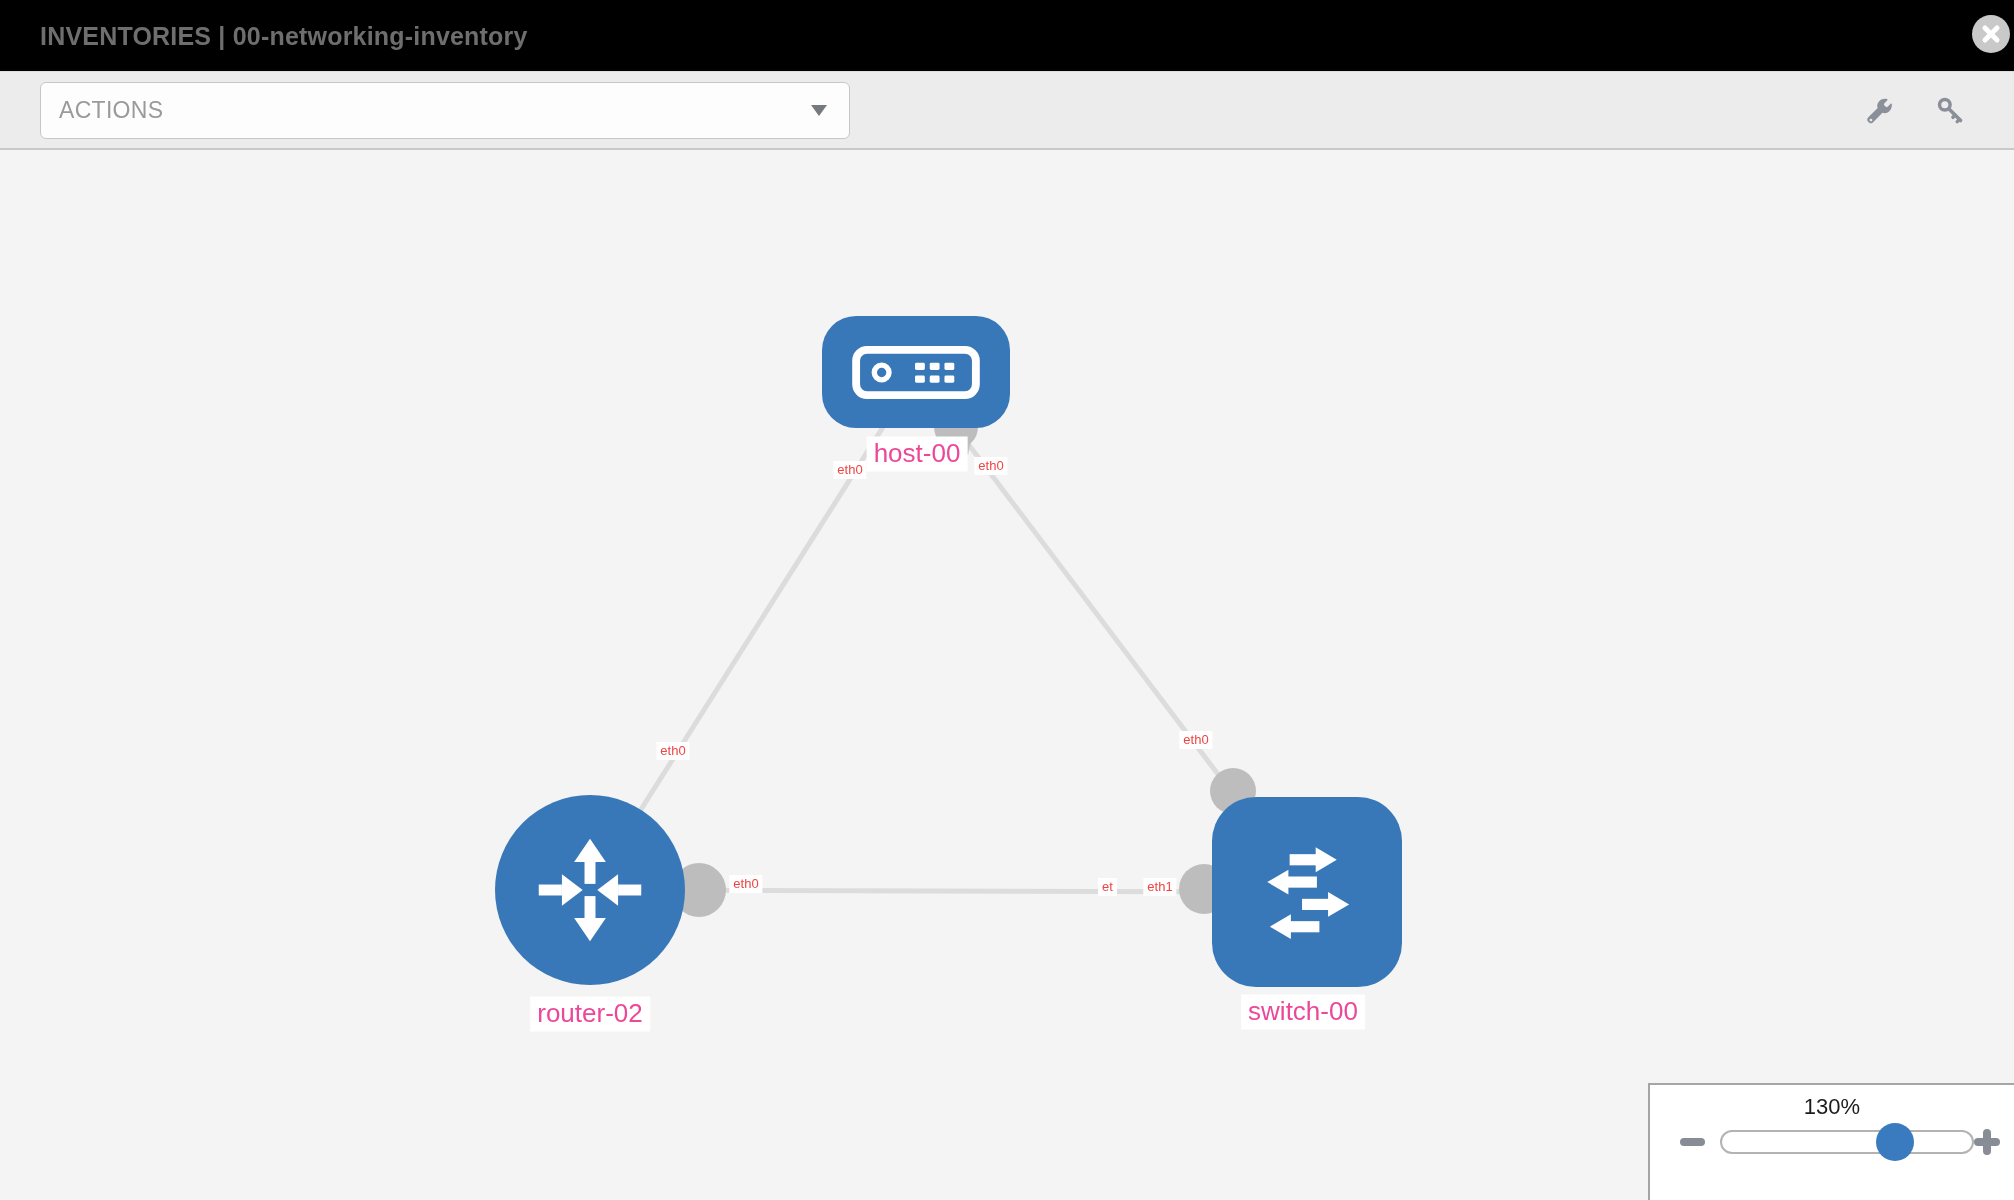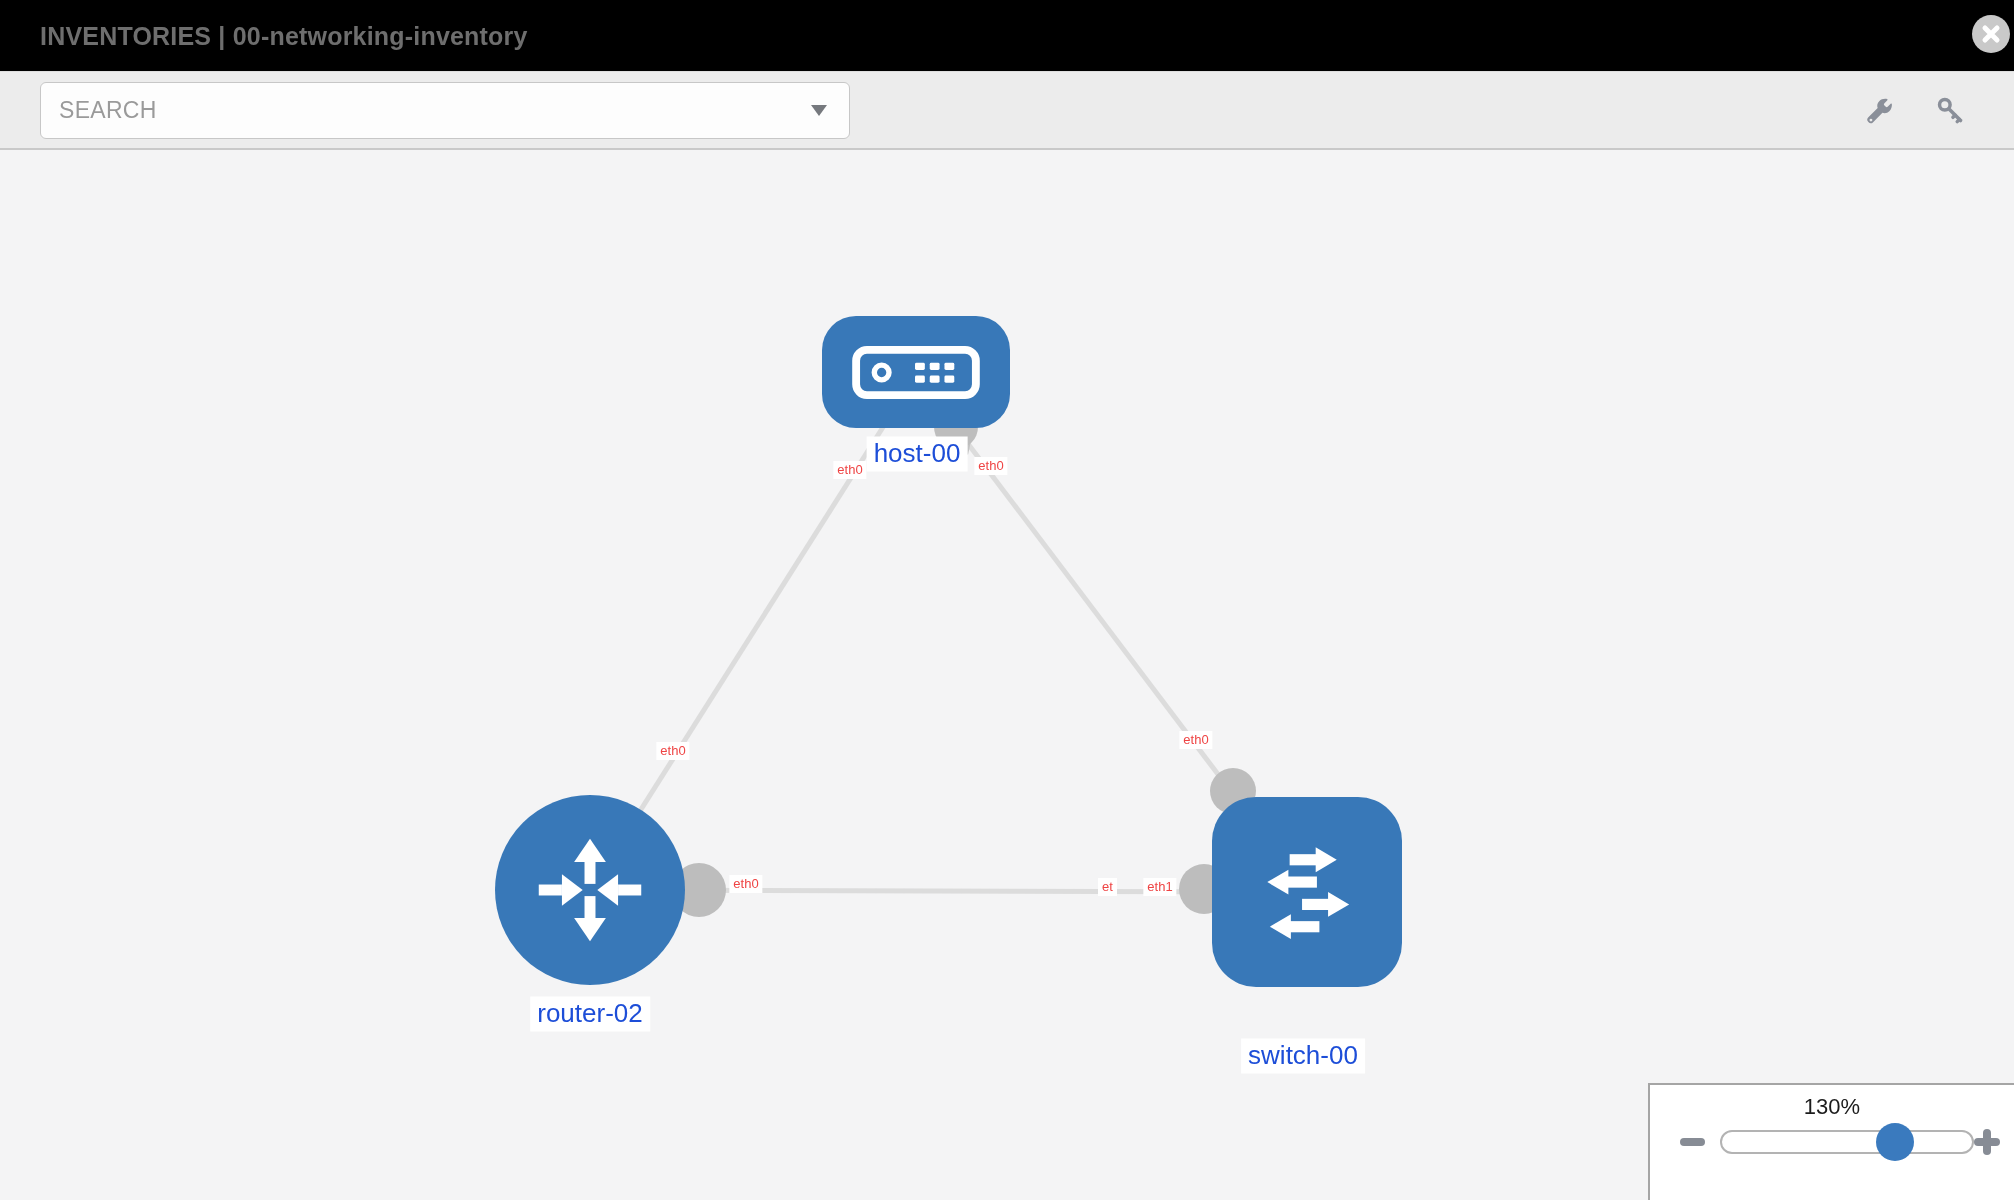--- a/index.html
+++ b/index.html
@@ -49,21 +49,21 @@
   }
   .links-layer{ position:absolute; left:0; top:0; z-index:1; }
   .node{ position:absolute; z-index:3; background:#3878b8;
     display:flex; align-items:center; justify-content:center; cursor:pointer; }
   .node-host{ left:822px; top:166px; width:188px; height:112px; border-radius:34px; }
   .node-router{ left:495px; top:645px; width:190px; height:190px; border-radius:50%; }
   .node-switch{ left:1212px; top:647px; width:190px; height:190px; border-radius:44px; }
 
   .node-label{
     position:absolute; z-index:5; transform:translate(-50%,-50%);
-    background:#ffffff; color:#1d4ed8; font-size:26px; padding:1px 7px 3px;
+    background:#ffffff; color:#ec4899; font-size:26px; padding:1px 7px 3px;
     white-space:nowrap;
   }
   .iface-label{
     position:absolute; z-index:5; transform:translate(-50%,-50%);
     background:#ffffff; color:#ef4444; font-size:13px; padding:1px 4px 2px;
     white-space:nowrap;
   }
   .iface-frag{ transform:translate(0,-50%); z-index:4; }
   .iface-top{ z-index:6;margin-left:9px; }
 
@@ -95,21 +95,21 @@
   <h1 class="page-title">INVENTORIES | 00-networking-inventory</h1>
   <button class="close-btn">
     <svg width="20" height="20" viewBox="0 0 20 20">
       <path d="M4 4 L16 16 M16 4 L4 16" stroke="#ffffff" stroke-width="5" stroke-linecap="round" fill="none"></path>
     </svg>
   </button>
 </header>
 
 <div class="toolbar">
   <div class="dropdown dd-actions">
-    <span class="dd-label">SEARCH</span>
+    <span class="dd-label">ACTIONS</span>
     <span class="caret"></span>
   </div>
 
   <div class="tool-icons">
     <button class="icon-btn">
       <svg width="31" height="31" viewBox="0 0 24 24">
         <path d="M20.8 3.9c-.1-.4-.6-.5-.9-.2l-2.4 2.4a1 1 0 0 1-1.4 0l-1.2-1.2a1 1 0 0 1 0-1.4L17.3 1c.3-.3.2-.8-.2-.9C14.9-.4 12.6.2 11 1.8a5.1 5.1 0 0 0-1.2 5.3L2.6 14.3a2.6 2.6 0 0 0 3.7 3.7l7.2-7.2c1.9.6 4 .2 5.3-1.2 1.6-1.6 2.2-3.9 2-5.7z" fill="#8a8f99" transform="translate(0,3)"></path>
         <circle cx="4.6" cy="19.4" r="1.1" fill="#ececec"></circle>
       </svg>
     </button>
@@ -180,21 +180,21 @@
         <line x1="46" y1="60" x2="68" y2="60"></line>
         <path d="M84 60 L67 50 V70 Z" stroke="none"></path>
         <line x1="60" y1="78" x2="36" y2="78"></line>
         <path d="M20 78 L37 68 V88 Z" stroke="none"></path>
       </g>
     </svg>
   </div>
 
   <div class="node-label" style="left:917px; top:304px;">host-00</div>
   <div class="node-label" style="left:590px; top:864px;">router-02</div>
-  <div class="node-label" style="left:1303px; top:862px;margin-top:44px;">switch-00</div>
+  <div class="node-label" style="left:1303px; top:862px;">switch-00</div>
 
   <span class="iface-label" style="left:850px;  top:320px;">eth0</span>
   <span class="iface-label" style="left:991px;  top:316px;">eth0</span>
   <span class="iface-label" style="left:673px;  top:601px;">eth0</span>
   <span class="iface-label" style="left:1196px; top:590px;">eth0</span>
   <span class="iface-label" style="left:746px;  top:734px;">eth0</span>
   <span class="iface-label iface-frag" style="left:1098px; top:737px;">et</span>
   <span class="iface-label iface-top" style="left:1151px; top:737px;">eth1</span>
 
   <div class="zoom-panel">

